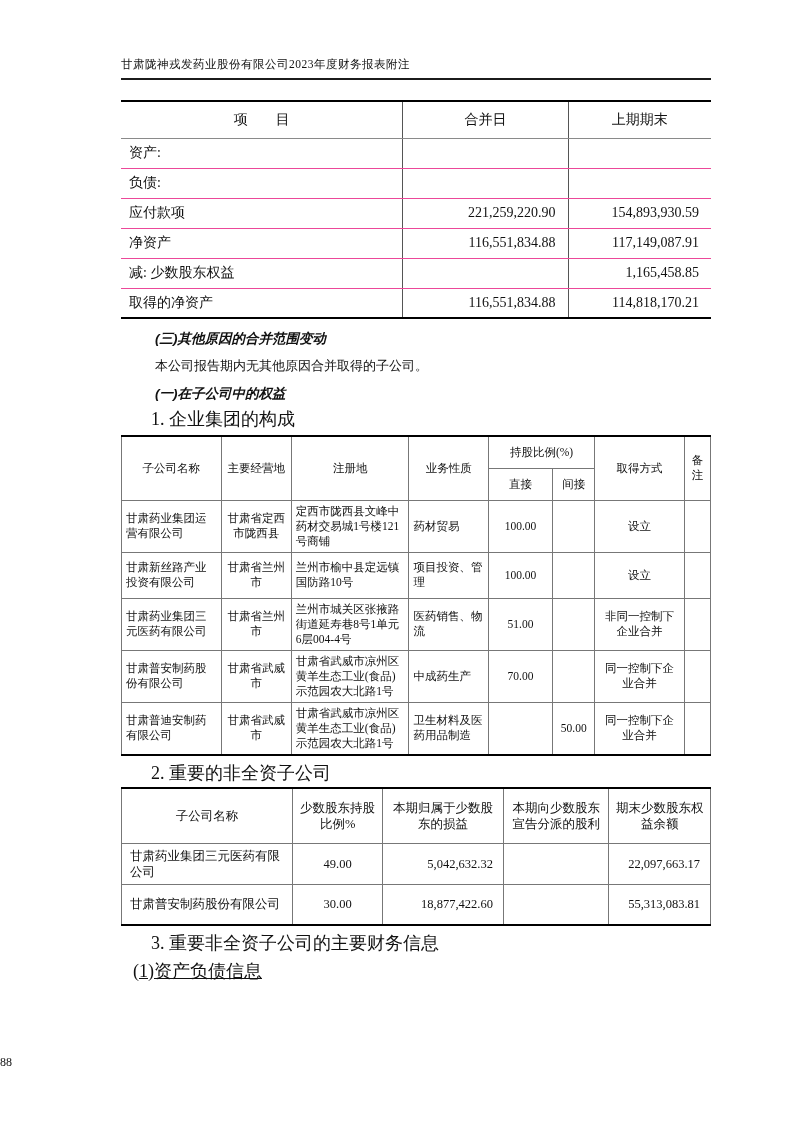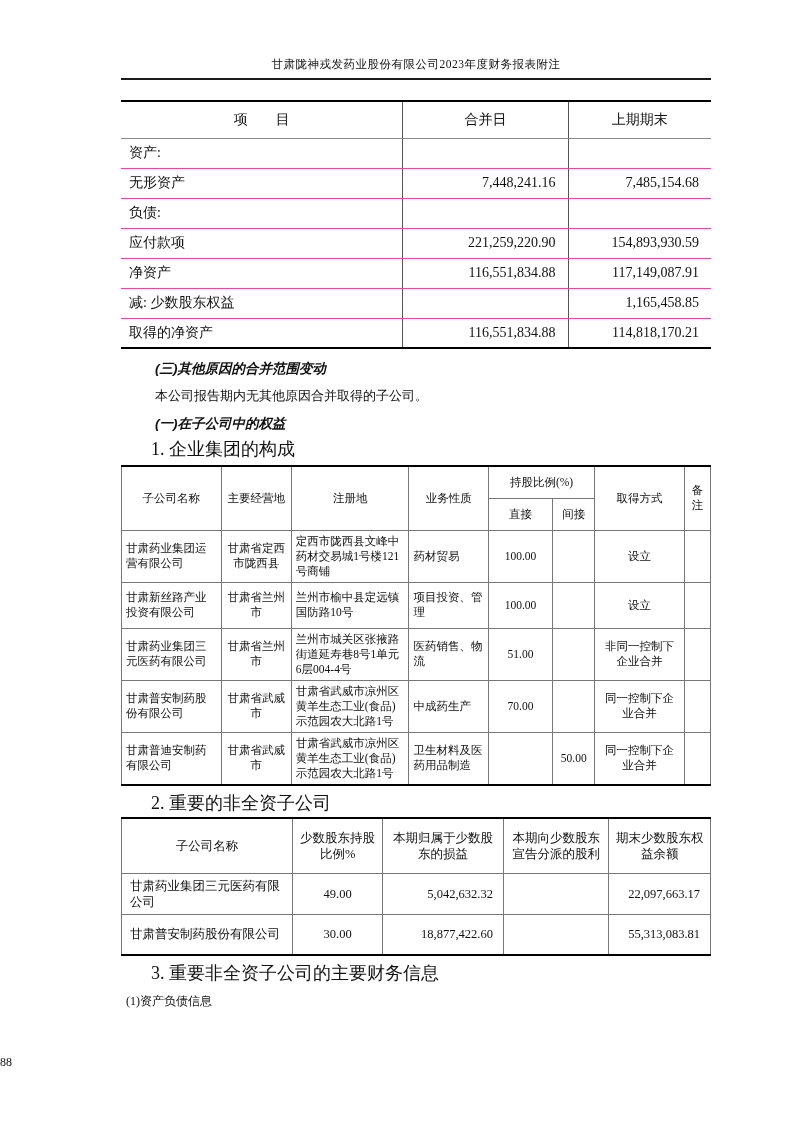--- a/index.html
+++ b/index.html
@@ -14,21 +14,21 @@
     overflow: hidden;
   }
   .content {
     position: absolute;
     left: 121px; top: 0;
     width: 590px;
   }
   
   .doc-header {
     display: flex;
-    justify-content: center;
+    justify-content: flex-start;
     align-items: flex-end;
     padding-top: 57px;
     padding-bottom: 6px;
     border-bottom: 2px solid #1b1b1b;
     font-size: 11.5px;
     letter-spacing: 0.5px;
   }
   
   table {
     border-collapse: collapse;
@@ -70,23 +70,24 @@
     font-size: 13px;
     margin: 10px 0 0 34px;
     line-height: 17px;
   }
   .sub-plain {
     font-size: 18px;
     margin: 9px 0 0 30px;
     line-height: 16px;
   }
   .sub-plain2 {
-    font-size: 12px;
-    margin: 12px 0 0 5px;
+    font-size: 18px;
+    margin: 12px 0 0 12px;
     line-height: 16px;
+    text-decoration: underline;
   }
   
   .t2 {
     margin-top: 8px;
     border-top: 2.5px solid #000;
     border-bottom: 2.5px solid #000;
     font-size: 11.5px;
     line-height: 15px;
   }
   .t2 th, .t2 td {
@@ -146,25 +147,20 @@
       <tbody>
           <tr>
         <th>项　　目</th>
         <th>合并日</th>
         <th>上期期末</th>
       </tr>
       <tr>
         <td class="item">资产:</td>
         <td class="num"></td>
         <td class="num"></td>
-      </tr>
-      <tr>
-        <td class="item">无形资产</td>
-        <td class="num">7,448,241.16</td>
-        <td class="num">7,485,154.68</td>
       </tr>
       <tr>
         <td class="item">负债:</td>
         <td class="num"></td>
         <td class="num"></td>
       </tr>
       <tr>
         <td class="item">应付款项</td>
         <td class="num">221,259,220.90</td>
         <td class="num">154,893,930.59</td>

